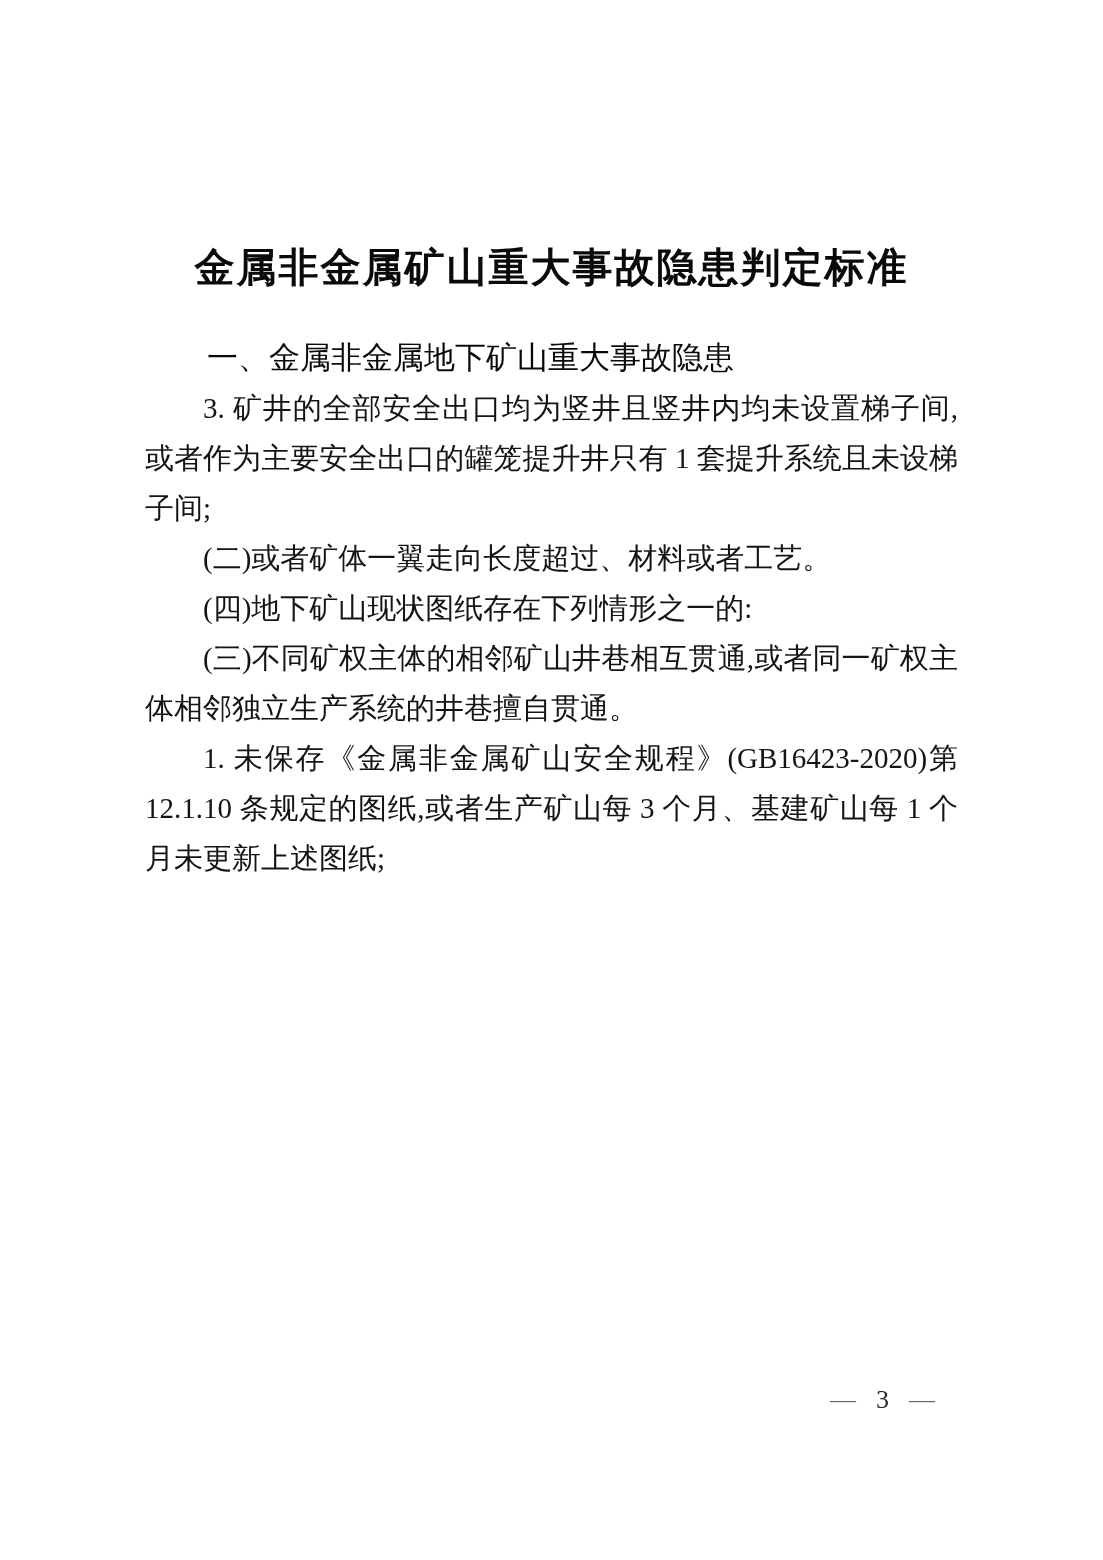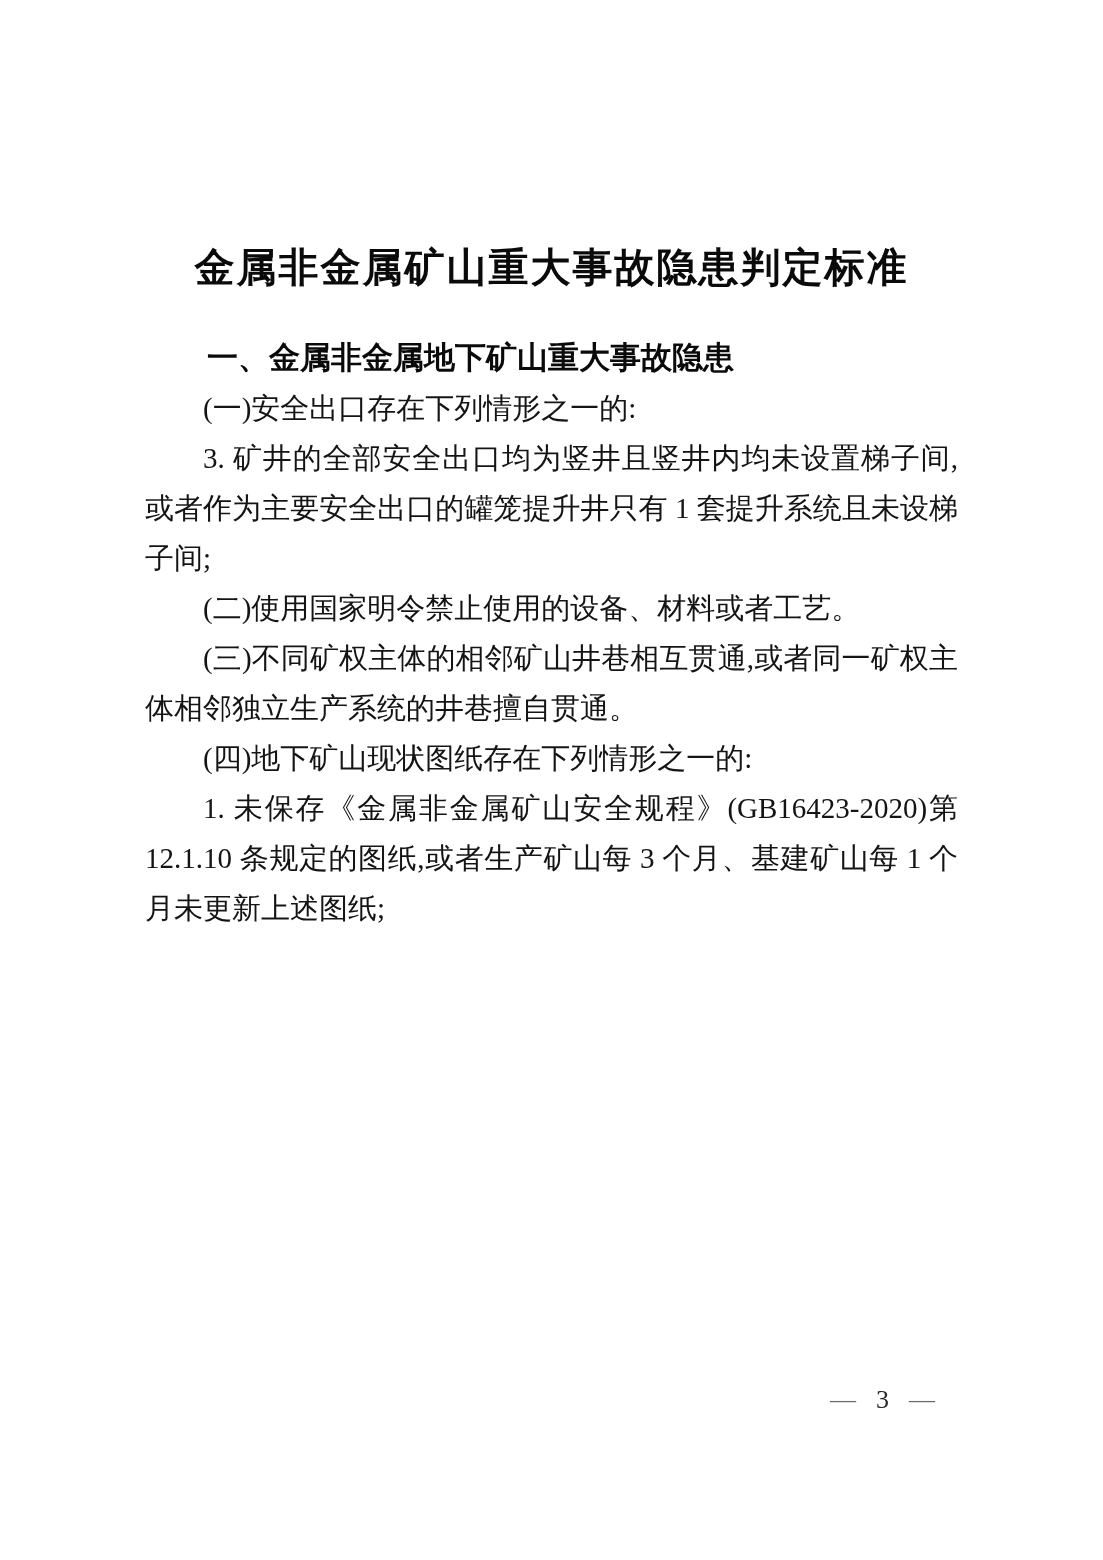--- a/index.html
+++ b/index.html
@@ -26,21 +26,21 @@
     font-weight: bold;
     text-align: center;
     letter-spacing: 2px;
     color: #0a0a0a;
     font-family: "Liberation Serif", "DejaVu Serif", serif;
   }
   .section-heading {
     margin: 0;
     font-size: 31px;
     line-height: 50px;
-    font-weight: bold;
+    font-weight: normal;
     text-indent: 2em;
     color: #0a0a0a;
     font-family: "Liberation Sans", "DejaVu Sans", sans-serif;
   }
   .para {
     margin: 0;
     font-size: 29px;
     line-height: 50px;
     text-indent: 2em;
     text-align: justify;
@@ -67,24 +67,23 @@
 </style>
 </head>
 <body>
 
 <div class="page">
 
   <h1 class="doc-title">金属非金属矿山重大事故隐患判定标准</h1>
 
   <h2 class="section-heading">一、金属非金属地下矿山重大事故隐患</h2>
 
-  <p class="para">(一)安全出口存在下列情形之一的:</p>
   <p class="para">3. 矿井的全部安全出口均为竖井且竖井内均未设置梯子间,或者作为主要安全出口的罐笼提升井只有 1 套提升系统且未设梯子间;</p>
-  <p class="para">(二)使用国家明令禁止使用的设备、材料或者工艺。</p>
+  <p class="para">(二)或者矿体一翼走向长度超过、材料或者工艺。</p>
+  <p class="para">(四)地下矿山现状图纸存在下列情形之一的:</p>
   <p class="para">(三)不同矿权主体的相邻矿山井巷相互贯通,或者同一矿权主体相邻独立生产系统的井巷擅自贯通。</p>
-  <p class="para">(四)地下矿山现状图纸存在下列情形之一的:</p>
   <p class="para">1. 未保存《金属非金属矿山安全规程》(GB16423-2020)第 12.1.10 条规定的图纸,或者生产矿山每 3 个月、基建矿山每 1 个月未更新上述图纸;</p>
 
   <div class="footer">
     <span class="dash">—</span><span class="num">3</span><span class="dash">—</span>
   </div>
 
 </div>
 
 </body></html>

